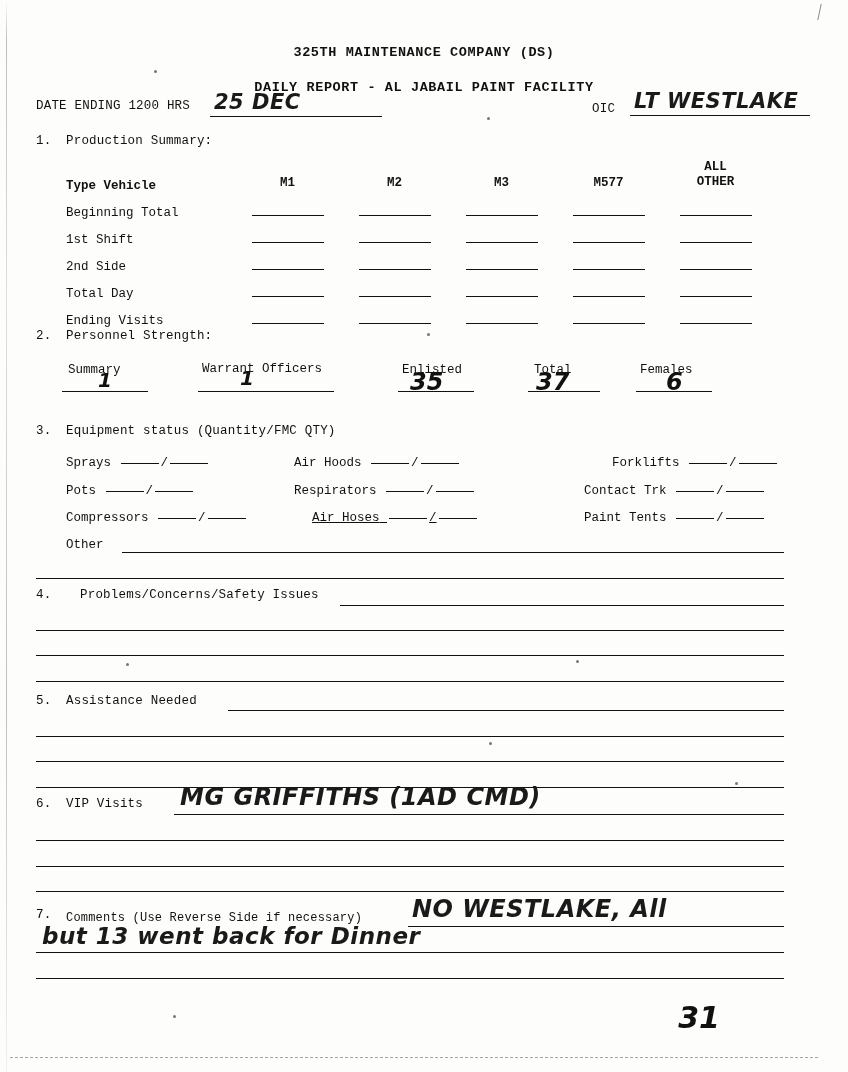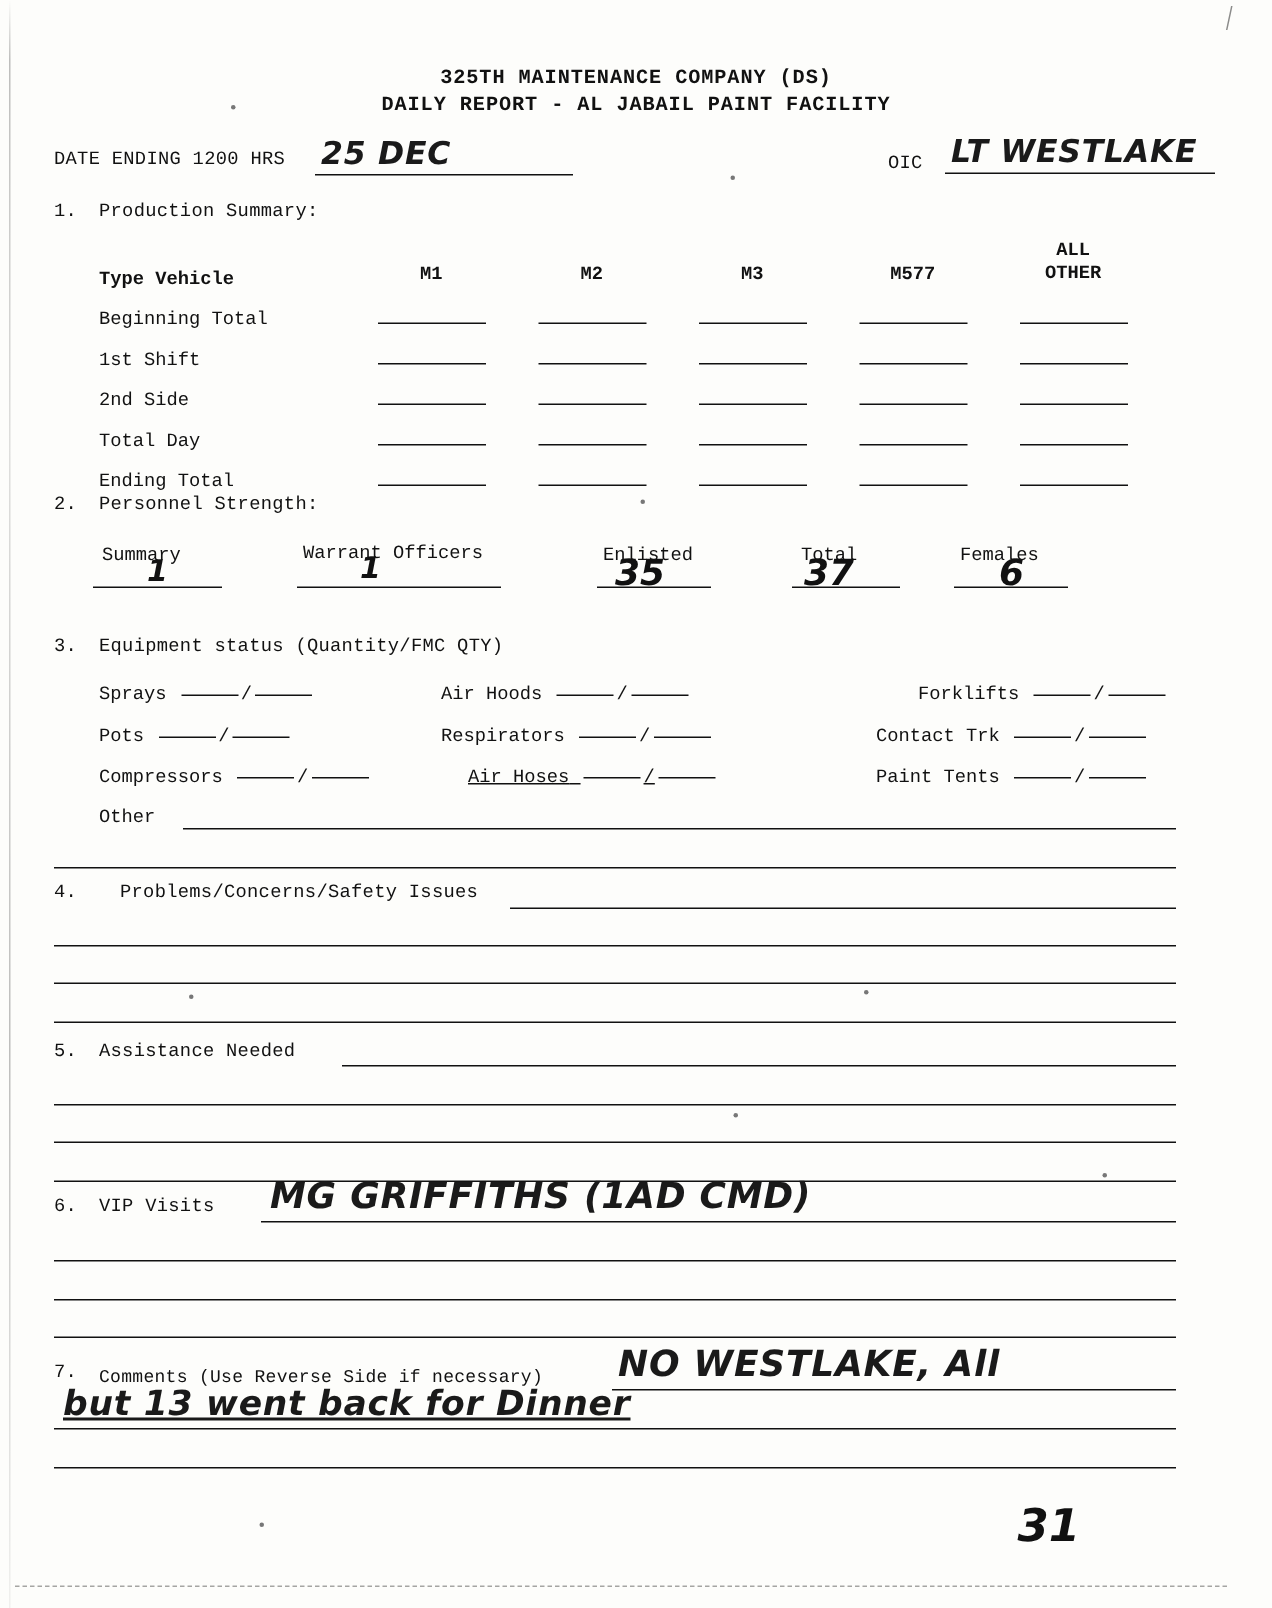--- a/index.html
+++ b/index.html
@@ -49,21 +49,21 @@
   }
 
   .title {
     text-align: center;
     font-size: 13.5px;
     font-weight: bold;
     letter-spacing: 0.6px;
     line-height: 17px;
   }
   .title-1 { margin-top: 44px; }
-  .title-2 { margin-top: 1px; }
+  .title-2 { margin-top: 18px; }
 
   .row {
     position: absolute;
     font-size: 12.5px;
     letter-spacing: 0.2px;
   }
 
   .hand {
     font-family: "DejaVu Sans", sans-serif;
     font-style: italic;
@@ -237,21 +237,21 @@
       </tr>
       <tr>
         <td class="rl">Total Day</td>
         <td class="col"><span class="dash"></span></td>
         <td class="col"><span class="dash"></span></td>
         <td class="col"><span class="dash"></span></td>
         <td class="col"><span class="dash"></span></td>
         <td class="col"><span class="dash"></span></td>
       </tr>
       <tr>
-        <td class="rl">Ending Total</td>
+        <td class="rl">Ending Visits</td>
         <td class="col"><span class="dash"></span></td>
         <td class="col"><span class="dash"></span></td>
         <td class="col"><span class="dash"></span></td>
         <td class="col"><span class="dash"></span></td>
         <td class="col"><span class="dash"></span></td>
       </tr>
     </tbody>
       </table>
 
     <div class="row" style="left:36px; top:329px;">2.</div>
@@ -315,20 +315,20 @@
     <div class="hand" style="position:absolute; left:180px; top:783px; font-size:24px;">MG GRIFFITHS  (1AD CMD)</div>
     <div class="line" style="left:174px; top:814px; width:610px;"></div>
     <div class="line" style="left:36px; top:840px; width:748px;"></div>
     <div class="line" style="left:36px; top:866px; width:748px;"></div>
     <div class="line" style="left:36px; top:891px; width:748px;"></div>
 
     <div class="row" style="left:36px; top:908px;">7.</div>
     <div class="row" style="left:66px; top:911px; font-size:12px;">Comments (Use Reverse Side if necessary)</div>
     <div class="hand" style="position:absolute; left:412px; top:895px; font-size:24px;">NO WESTLAKE, All</div>
     <div class="line" style="left:408px; top:926px; width:376px;"></div>
-    <div class="hand" style="position:absolute; left:42px; top:923px; font-size:23px;text-decoration:underline;">but 13 went back for Dinner</div>
+    <div class="hand" style="position:absolute; left:42px; top:923px; font-size:23px;">but 13 went back for Dinner</div>
     <div class="line" style="left:36px; top:952px; width:748px;"></div>
     <div class="line" style="left:36px; top:978px; width:748px;"></div>
 
     <div class="pagenum">31</div>
 
   </div>
 </div>
 
 </body></html>

